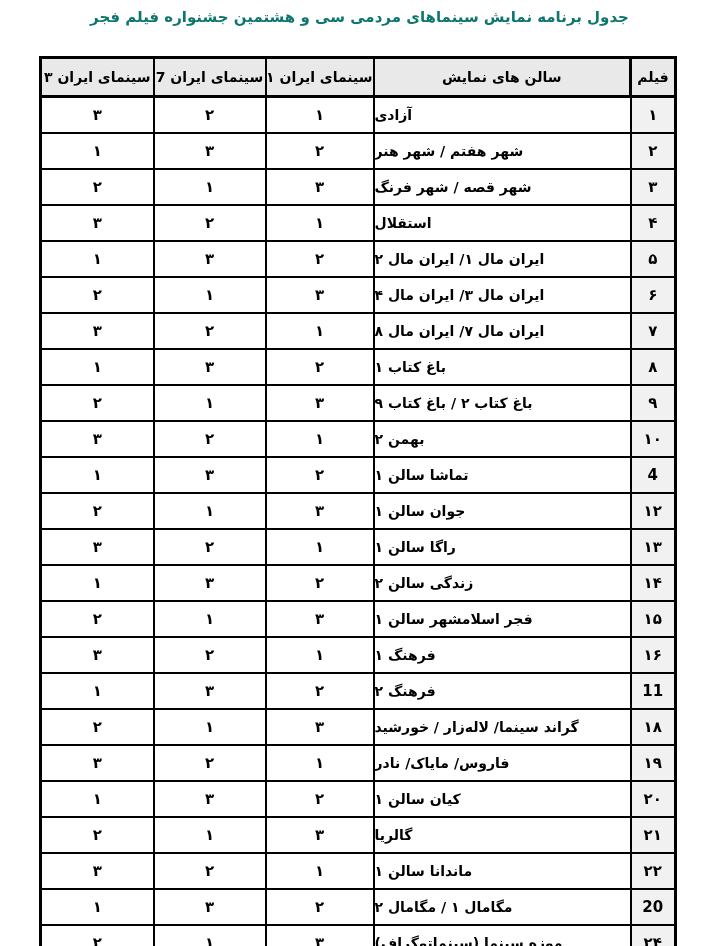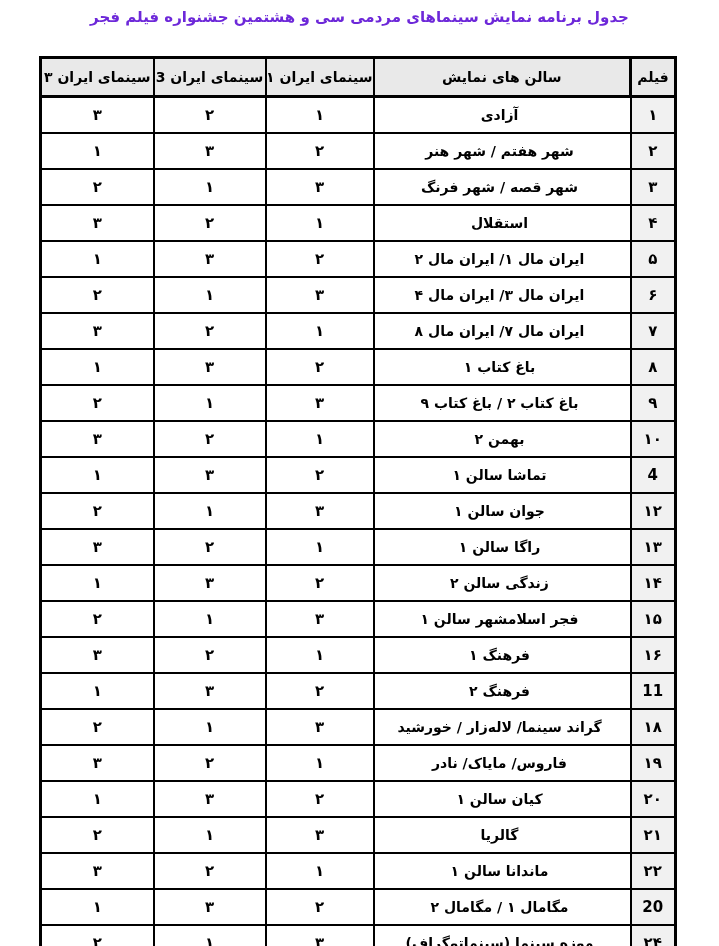--- a/index.html
+++ b/index.html
@@ -18,21 +18,21 @@
   }
   .title {
     position: absolute;
     top: 8px;
     left: 0;
     right: 0;
     text-align: center;
     direction: rtl;
     font-size: 15px;
     font-weight: bold;
-    color: #6d28d9;
+    color: #0f766e;
   }
   table.schedule {
     position: absolute;
     top: 56px;
     right: 42px;
     width: 635px;
     border-collapse: collapse;
     table-layout: fixed;
     direction: rtl;
     border: 3px solid #000;
@@ -58,21 +58,21 @@
   .schedule tbody td {
     height: 34px;
     background: #ffffff;
   }
   .schedule td.radif {
     background: var(--radif-bg, #f1f1f1);
     text-align: center;
     font-size: 15px;
   }
   .schedule td.hall {
-    text-align: center;
+    text-align: left;
     padding-right: 5px;
     font-size: 14px;
   }
   .schedule td.num {
     text-align: center;
     font-size: 15px;
   }
 </style>
 </head>
 <body>
@@ -87,21 +87,21 @@
       <col style="width:257px">
       <col style="width:108px">
       <col style="width:112px">
       <col style="width:113px">
     </colgroup>
     <thead>
       <tr>
         <th class="radif-h">فیلم</th>
         <th>سالن های نمایش</th>
         <th>سینمای ایران ۱</th>
-        <th>سینمای ایران 3</th>
+        <th>سینمای ایران 7</th>
         <th>سینمای ایران ۳</th>
       </tr>
     </thead>
     <tbody>
     <tr>
       <td class="radif">۱</td>
       <td class="hall">آزادی</td>
       <td class="num">۱</td>
       <td class="num">۲</td>
       <td class="num">۳</td>

